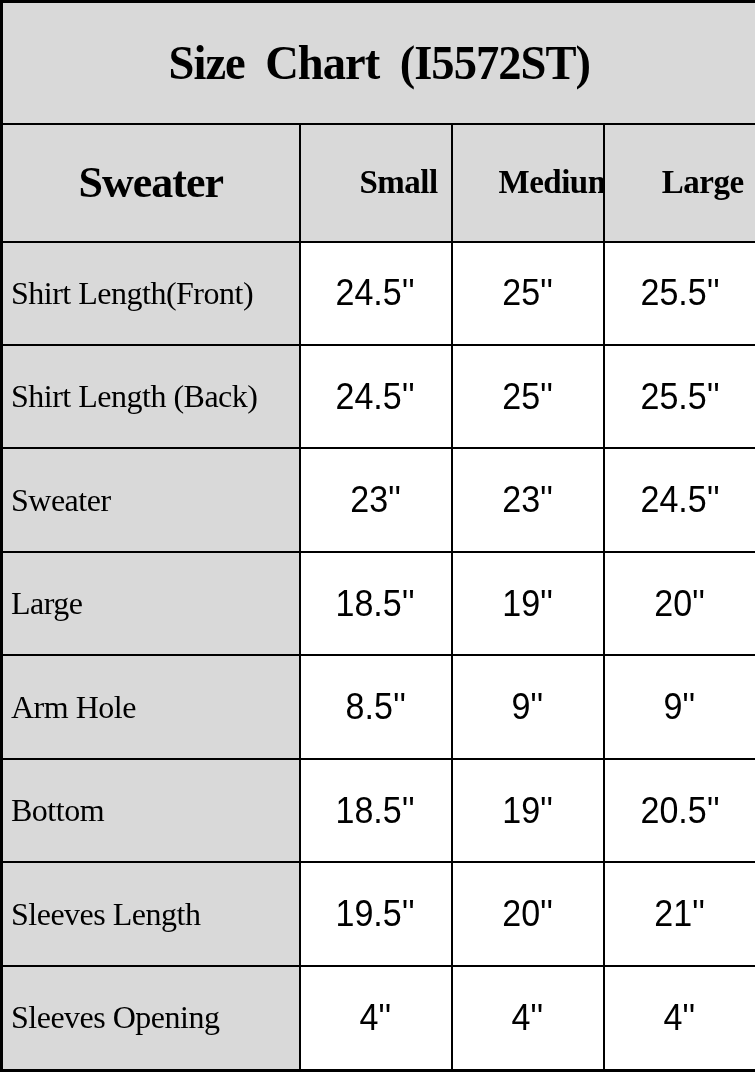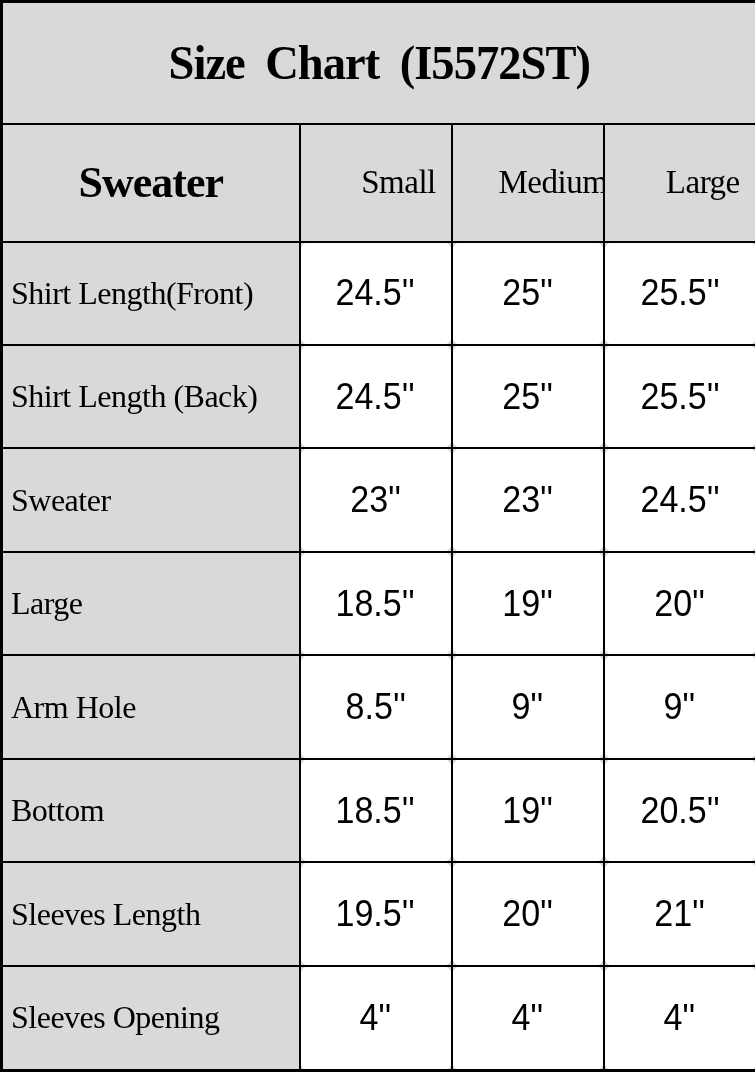--- a/index.html
+++ b/index.html
@@ -46,38 +46,37 @@
   th.product-cell{
     background:var(--cell-gray);
     text-align:center;
     font-weight:bold;
     font-size:44px;
     letter-spacing:-1px;
   }
   th.size-cell{
     background:var(--cell-gray);
     text-align:center;
-    font-weight:normal;
+    font-weight:bold;
     font-size:33px;
     letter-spacing:-0.5px;
     padding-left:46px;
   }
 
   td.label{
     background:var(--cell-gray);
     text-align:left;
     padding-left:8px;
     font-size:32px;
     letter-spacing:-0.5px;
     font-family:"Liberation Serif",serif;
   }
   td.value{
     background:var(--cell-white);
     text-align:center;
-    border-radius:10px;
   }
   .num{
     display:inline-block;
     font-family:"Liberation Sans",sans-serif;
     font-size:37px;
     transform:scaleX(0.92);
     transform-origin:center;
     white-space:nowrap;
   }
 </style>

